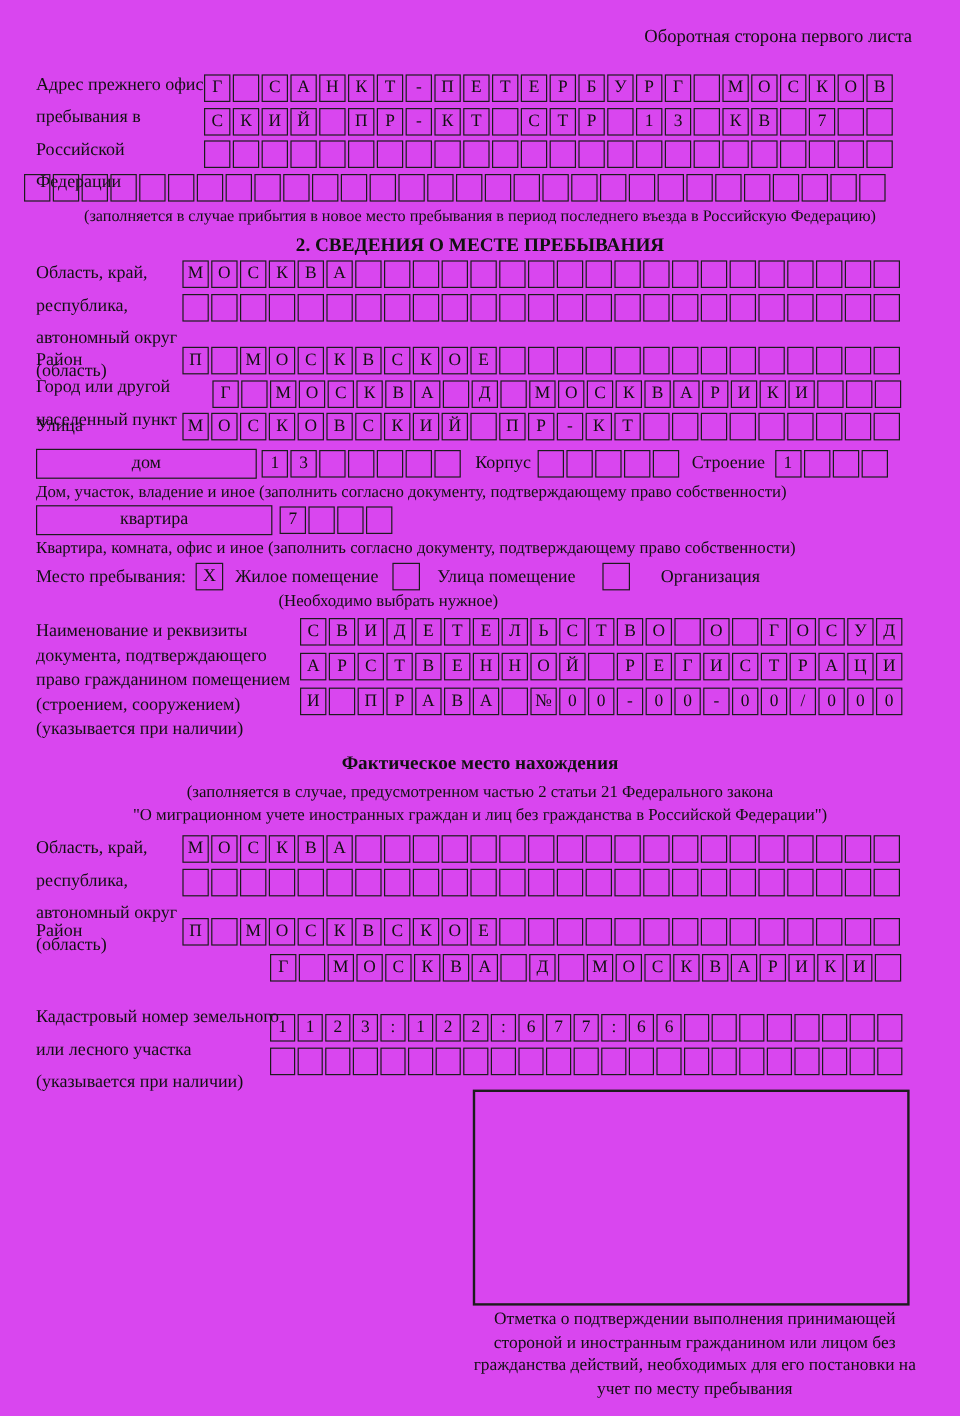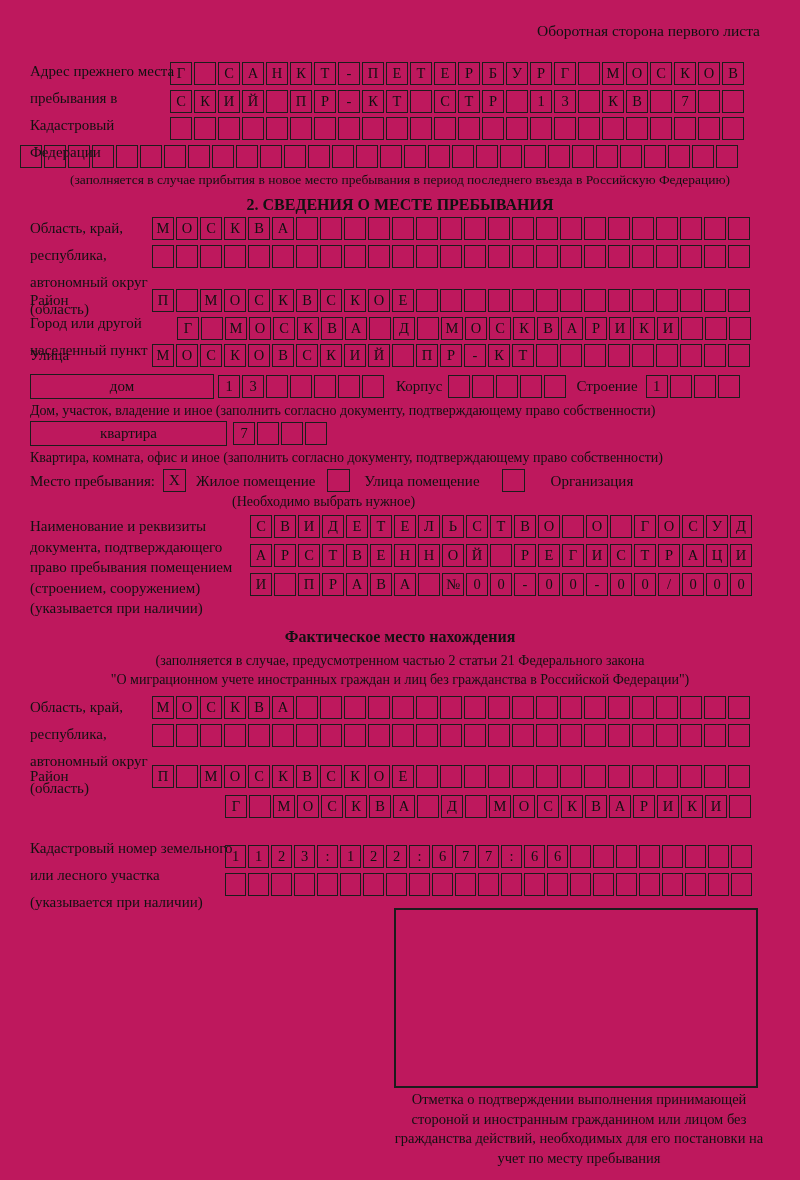--- a/index.html
+++ b/index.html
@@ -1,18 +1,18 @@
 <!DOCTYPE html>
 <html><head>
 <meta charset="utf-8">
 <style>
   html,body { margin:0; padding:0; background:#fff; }
   .page {
     position:relative; width:800px; height:1180px; overflow:hidden;
-    background:#be185d; color:#111;
+    background:#d946ef; color:#111;
     font-family:"Liberation Serif","DejaVu Serif",serif;
   }
   .hdr { position:absolute; top:22px; right:40px; font-size:15.5px; }
   .ttl { position:absolute; left:0; width:100%; text-align:center; font-weight:bold; font-size:16px; }
   .lbl { position:absolute; font-size:15px; line-height:27px; }
   .lbl.tight { line-height:20.5px; }
   .cap { position:absolute; font-size:13.5px; }
   .cr { position:absolute; display:flex; }
   .crf { display:flex; }
   .cell {
@@ -34,21 +34,21 @@
   .stamp-box { position:absolute; left:394px; top:908px; width:360px; height:176px; border:2px solid #1c1c1c; }
   .stamp-cap { position:absolute; left:383px; top:1090px; width:392px; text-align:center; font-size:14.5px; line-height:19.5px; }
 </style>
 </head>
 <body>
 
 <div class="page">
 
   <div class="hdr">Оборотная сторона первого листа</div>
 
-  <div class="lbl" style="left:30px; top:58px; width:148px;">Адрес прежнего места пребывания в Кадастровый Федерации</div>
+  <div class="lbl" style="left:30px; top:58px; width:148px;">Адрес прежнего офис пребывания в Российской Федерации</div>
   <div class="cr" style="left:170px; top:62px;">
       <div class="cell">Г</div>
       <div class="cell"></div>
       <div class="cell">С</div>
       <div class="cell">А</div>
       <div class="cell">Н</div>
       <div class="cell">К</div>
       <div class="cell">Т</div>
       <div class="cell">-</div>
       <div class="cell">П</div>
@@ -342,21 +342,21 @@
     <div class="inlbl">Место пребывания:</div>
     <div class="cb" style="margin-left:8px;">X</div>
     <div class="inlbl" style="margin-left:10px;">Жилое помещение</div>
     <div class="cb" style="margin-left:12px;"></div>
     <div class="inlbl" style="margin-left:14px;">Улица помещение</div>
     <div class="cb" style="margin-left:22px;"></div>
     <div class="inlbl" style="margin-left:26px;">Организация</div>
   </div>
   <div class="cap" style="left:232px; top:494px; font-size:14px;">(Необходимо выбрать нужное)</div>
 
-  <div class="lbl tight" style="left:30px; top:516px; width:222px;">Наименование и реквизиты документа, подтверждающего право пребывания помещением (строением, сооружением) (указывается при наличии)</div>
+  <div class="lbl tight" style="left:30px; top:516px; width:222px;">Наименование и реквизиты документа, подтверждающего право гражданином помещением (строением, сооружением) (указывается при наличии)</div>
   <div class="cr" style="left:250px; top:515px;">
       <div class="cell">С</div>
       <div class="cell">В</div>
       <div class="cell">И</div>
       <div class="cell">Д</div>
       <div class="cell">Е</div>
       <div class="cell">Т</div>
       <div class="cell">Е</div>
       <div class="cell">Л</div>
       <div class="cell">Ь</div>

